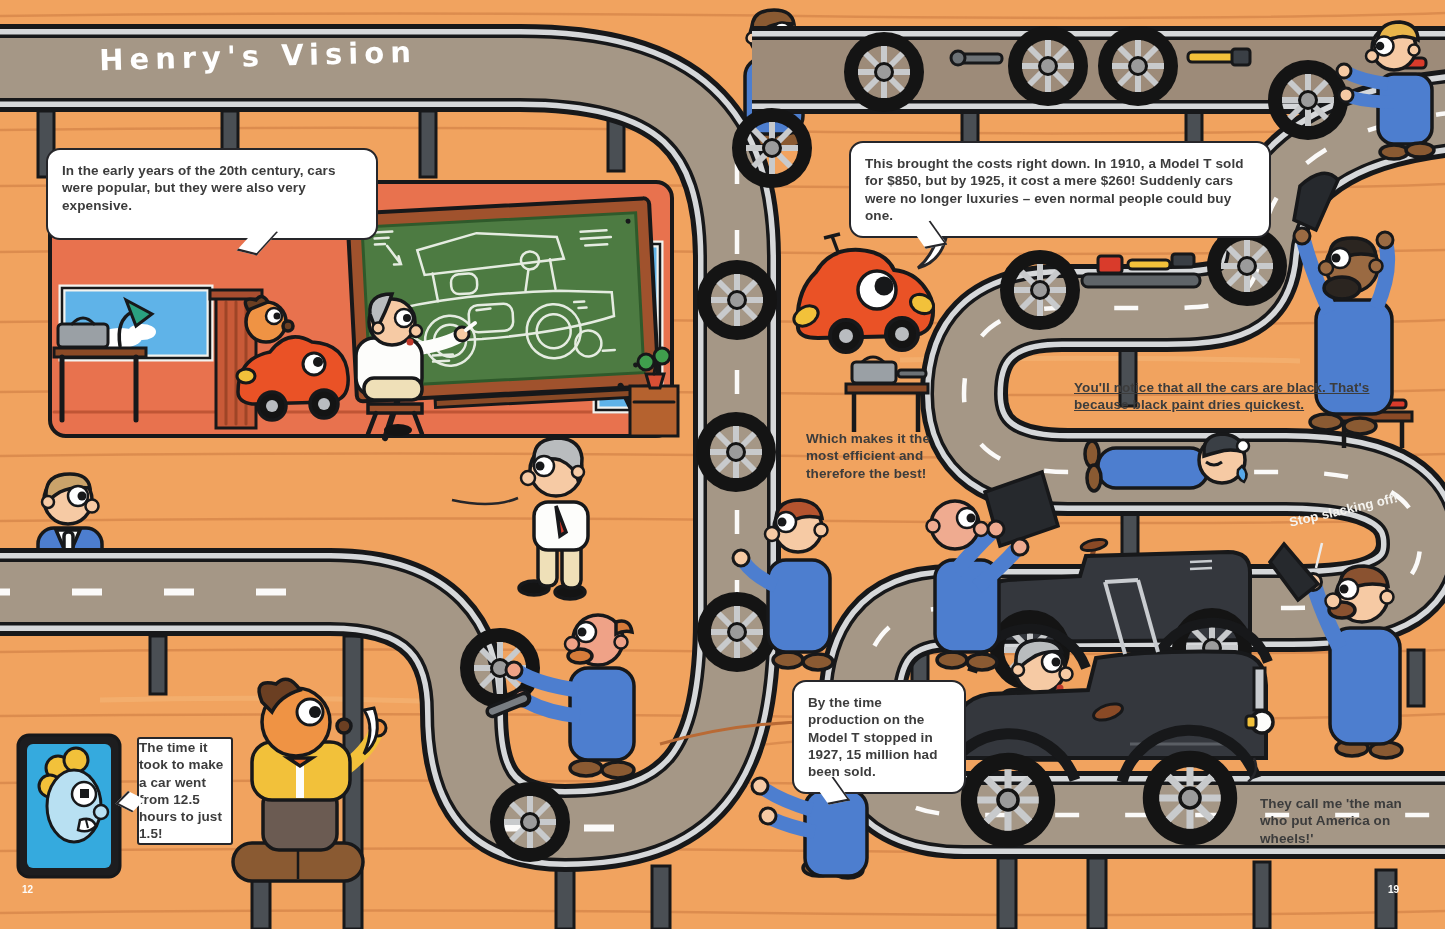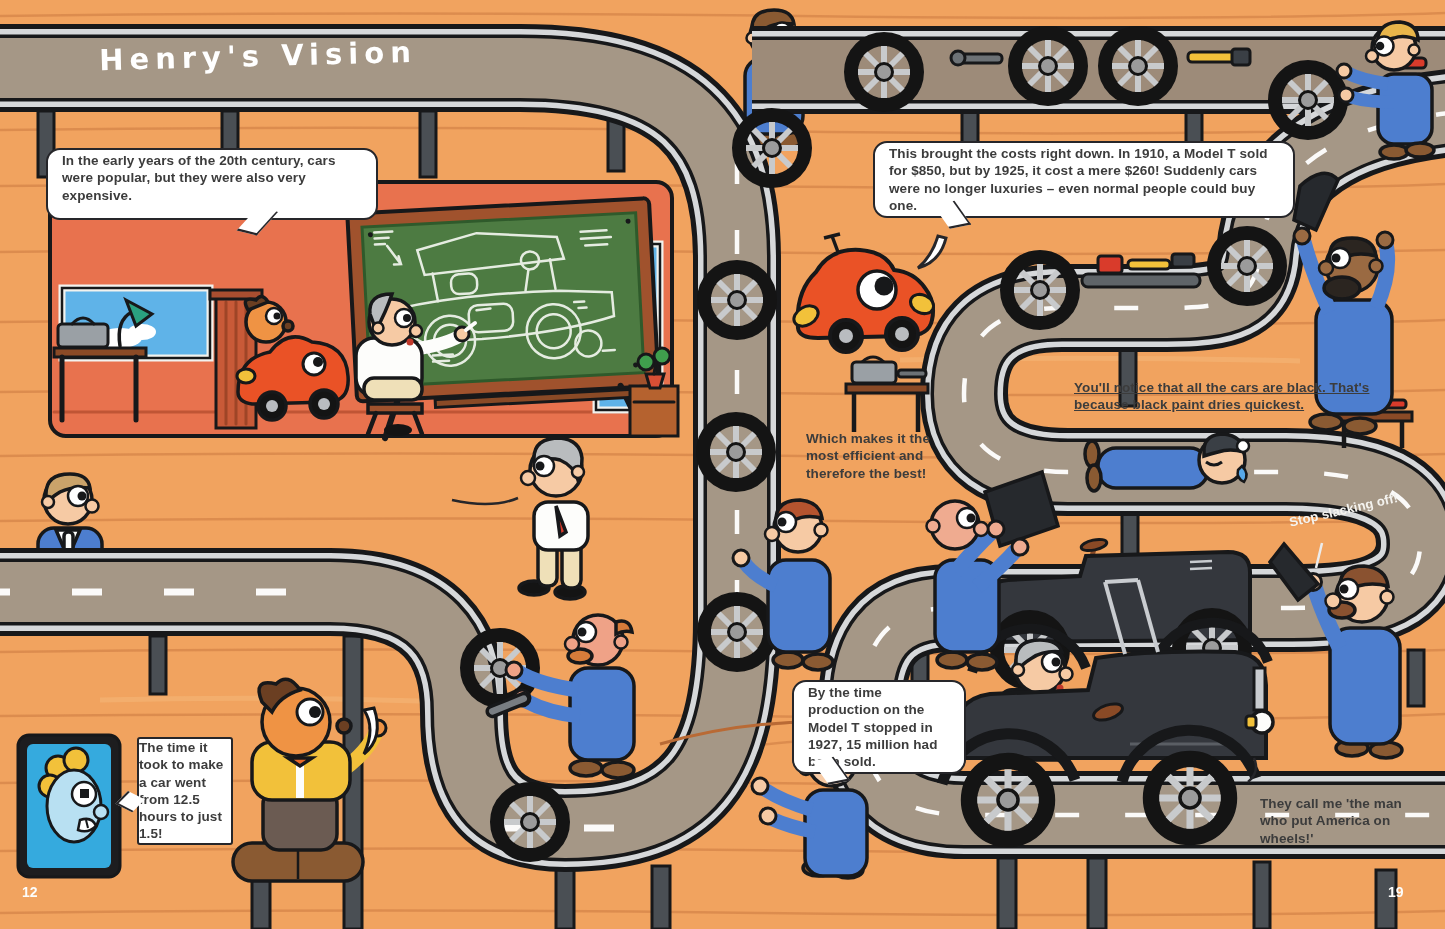--- a/index.html
+++ b/index.html
@@ -2,30 +2,30 @@
 <html><head>
 <meta charset="utf-8">
 <style>
   html,body{margin:0;padding:0;background:#5a4632;}
   #stage{position:relative;width:1445px;height:929px;overflow:hidden;
          font-family:"Liberation Sans",sans-serif;}
   #art{position:absolute;left:0;top:0;z-index:1;}
   .txt{position:absolute;z-index:5;color:#3c3c3c;font-weight:700;
        font-size:13.5px;line-height:1.28;letter-spacing:0.1px;}
   .bubble{background:#fff;border:2.5px solid #26262a;border-radius:14px;
-          padding:2px 14px;}
+          padding:12px 14px;}
   .tail{position:absolute;width:22px;height:22px;background:#fff;
         border-right:2.5px solid #26262a;border-bottom:2.5px solid #26262a;
         bottom:-13px;transform-origin:top left;}
   .plain{background:transparent;}
   #title{font-family:"DejaVu Sans",sans-serif;color:#fff;font-size:29px;
          letter-spacing:6px;font-weight:700;transform:rotate(-1.5deg);
          text-align:center;}
   .white{color:#f4f3ef;}
-  .pageno{font-size:14px;color:#fdfdfb;font-weight:700;}
+  .pageno{font-size:10px;color:#fdfdfb;font-weight:700;}
   .gap{display:block;height:12px;}
 </style>
 </head>
 <body>
 
 <div id="stage">
 
 <svg id="art" width="1445" height="929" viewBox="0 0 1445 929">
   <defs>
     <g id="wheel">
@@ -538,21 +538,21 @@
 </svg>
 
 <div id="title" class="txt" style="left:88px;top:38px;width:340px;">Henry's Vision</div>
 
 <div class="txt bubble" style="left:46px;top:148px;width:300px;">
   <div>In the early years of the 20th century, cars were popular, but they were also very expensive.</div>
   <span class="gap"></span>
   <span class="tail" style="left:210px;transform:skewX(-35deg) rotate(12deg);"></span>
 </div>
 
-<div class="txt bubble" style="left:849px;top:141px;width:390px;margin-left:24px;">
+<div class="txt bubble" style="left:849px;top:141px;width:390px;">
   <div>This brought the costs right down. In 1910, a Model T sold for $850, but by 1925, it cost a mere $260! Suddenly cars were no longer luxuries – even normal people could buy one.</div>
   <span class="tail" style="left:58px;transform:skewX(28deg) rotate(-10deg);"></span>
 </div>
 
 
 <div class="txt plain" style="left:806px;top:430px;width:140px;">Which makes it the most efficient and therefore the best!</div>
 
 <div class="txt plain" style="left:1074px;top:379px;width:335px;text-decoration:underline;">You'll notice that all the cars are black. That's because black paint dries quickest.</div>
 
 <div class="txt plain white" style="left:1288px;top:500px;width:132px;font-size:13px;transform:rotate(-13deg);">Stop slacking off!</div>

